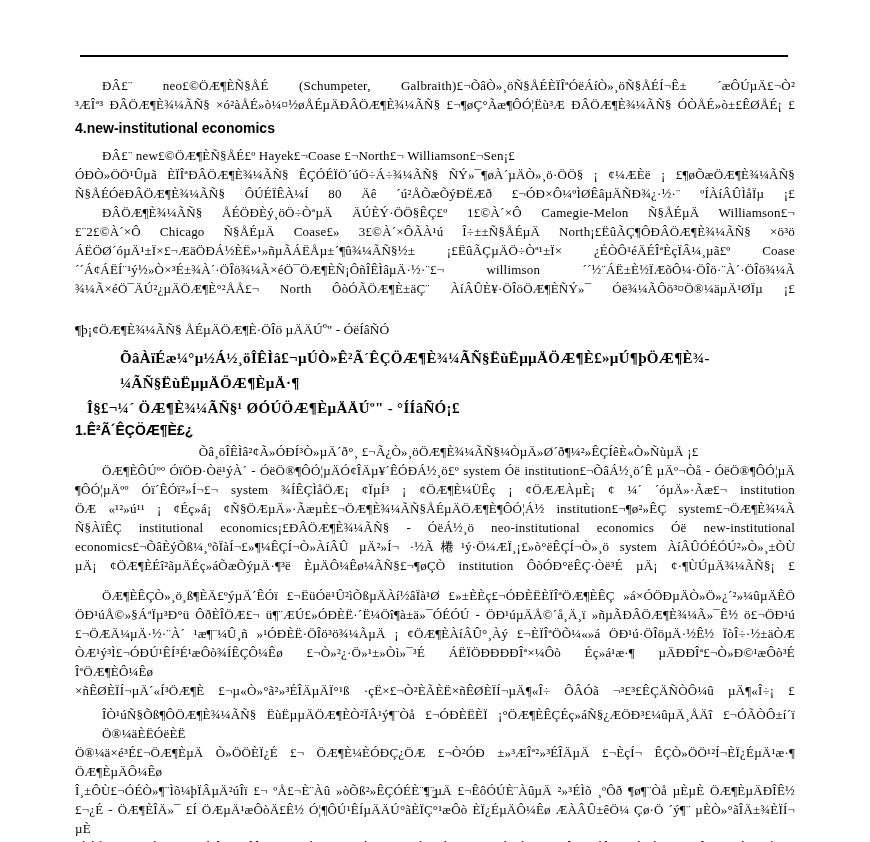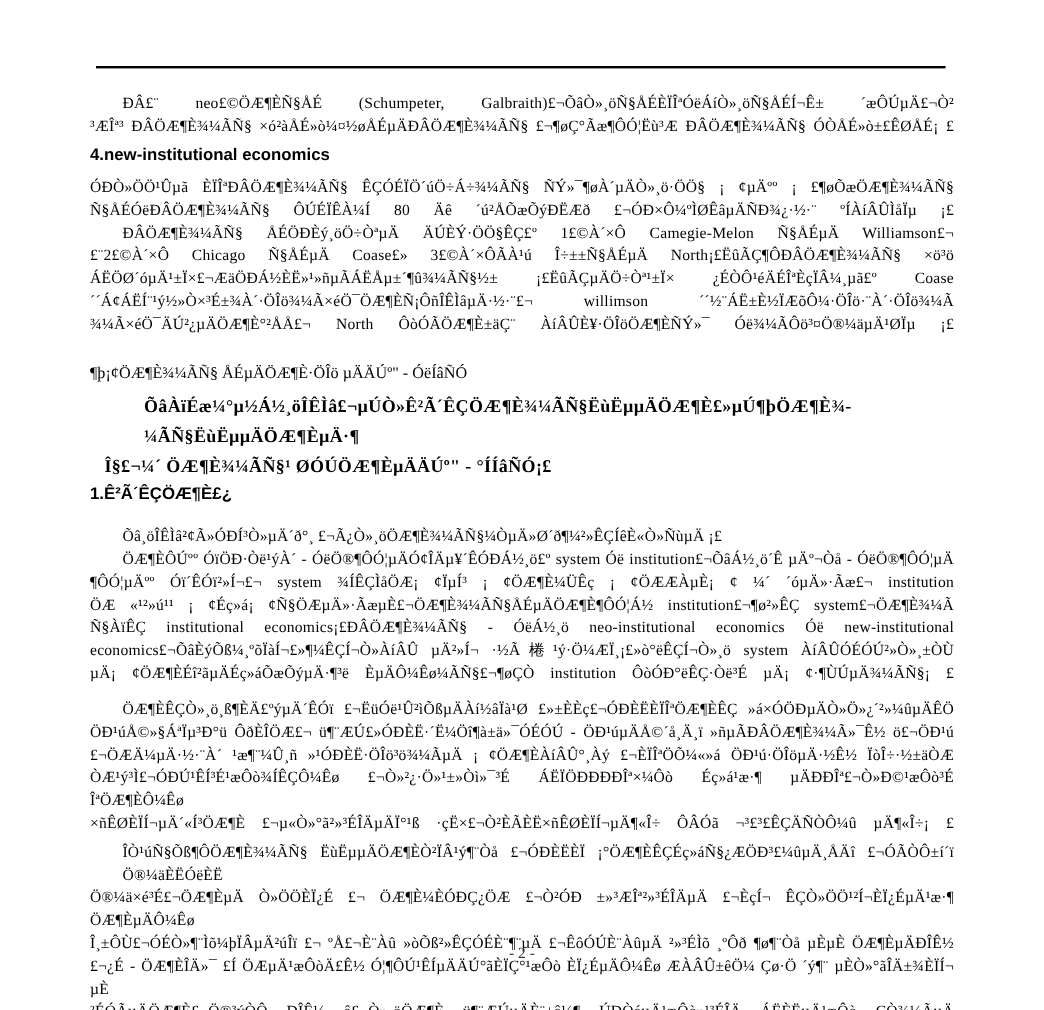--- a/index.html
+++ b/index.html
@@ -35,21 +35,21 @@
   .section-line{
     font-size:13.5px;line-height:19px;
     margin-top:22px;margin-bottom:0;
   }
   .bold-block{
     width:795px;margin-top:7px;
     font-weight:bold;font-size:15px;line-height:25px;margin-left:12px;
   }
   .bold-block .p-line{font-size:15px;line-height:25px;letter-spacing:0.3px;}
   .bold-block .ind{padding-left:33px;}
-  .mt2{margin-top:16px;}
+  .mt2{margin-top:2px;text-align:center;}
   .mt11{margin-top:11px;}
   .mt5{margin-top:5px;}
   .page-footer{
     position:absolute;left:0;top:786px;width:870px;
     text-align:center;
     font-size:13px;color:#333;
     font-family:"Liberation Serif", serif;
   }
 </style>
 </head>
@@ -60,21 +60,22 @@
 <div class="content">
 
   <div class="para">
     <div class="p-line j ind">ÐÂ£¨ neo£©ÖÆ¶ÈÑ§ÅÉ (Schumpeter, Galbraith)£¬ÕâÒ»¸öÑ§ÅÉÈÏÎªÓëÁíÒ»¸öÑ§ÅÉÍ¬Ê± ´æÔÚµÄ£¬Ò²</div>
     <div class="p-line j">³ÆÎª³ ÐÂÖÆ¶È¾­¼ÃÑ§ ×ó²àÅÉ»ò¼¤½øÅÉµÄÐÂÖÆ¶È¾­¼ÃÑ§ £¬¶øÇ°Ãæ¶ÔÓ¦Ëù³Æ ÐÂÖÆ¶È¾­¼ÃÑ§ ÓÒÅÉ»ò±£ÊØÅÉ¡ £</div>
   </div>
 
   <div class="h-sans h4">4.new-institutional economics</div>
 
   <div class="para">
-    <div class="p-line j">ÓÐÒ»ÖÖ¹Ûµã ÈÏÎªÐÂÖÆ¶È¾­¼ÃÑ§ ÊÇÓÉÏÖ´úÖ÷Á÷¾­¼ÃÑ§ ÑÝ»¯¶øÀ´µÄÒ»¸ö·ÖÖ§ ¡ ¢µÄºº ¡ £¶øÕæÖÆ¶È¾­¼ÃÑ§</div>
+    <div class="p-line ind">ÐÂ£¨ new£©ÖÆ¶ÈÑ§ÅÉ£º Hayek£¬Coase £¬North£¬ Williamson£¬Sen¡£</div>
+    <div class="p-line j">ÓÐÒ»ÖÖ¹Ûµã ÈÏÎªÐÂÖÆ¶È¾­¼ÃÑ§ ÊÇÓÉÏÖ´úÖ÷Á÷¾­¼ÃÑ§ ÑÝ»¯¶øÀ´µÄÒ»¸ö·ÖÖ§ ¡ ¢¼ÆÈë ¡ £¶øÕæÖÆ¶È¾­¼ÃÑ§</div>
     <div class="p-line j">Ñ§ÅÉÓëÐÂÖÆ¶È¾­¼ÃÑ§ ÔÚÉÏÊÀ¼Í 80 Äê ´ú²ÅÕæÕýÐËÆð £¬ÓÐ×Ô¼ºÌØÊâµÄÑÐ¾¿·½·¨ ºÍÀíÂÛÌåÏµ ¡£</div>
   </div>
 
   <div class="para">
     <div class="p-line j ind">ÐÂÖÆ¶È¾­¼ÃÑ§ ÅÉÖÐÈý¸öÖ÷ÒªµÄ ÄÚÈÝ·ÖÖ§ÊÇ£º      1£©À´×Ô Camegie-Melon Ñ§ÅÉµÄ Williamson£¬</div>
     <div class="p-line j">£¨2£©À´×Ô Chicago Ñ§ÅÉµÄ Coase£»  3£©À´×ÔÃÀ¹ú Î÷±±Ñ§ÅÉµÄ North¡£ËûÃÇ¶ÔÐÂÖÆ¶È¾­¼ÃÑ§ ×ö³ö</div>
     <div class="p-line j">ÁËÖØ´óµÄ¹±Ï×£¬ÆäÖÐÁ½ÈË»¹»ñµÃÁËÅµ±´¶û¾­¼ÃÑ§½± ¡£ËûÃÇµÄÖ÷Òª¹±Ï× ¿ÉÒÔ¹éÄÉÎªÈçÏÂ¼¸µã£º      Coase</div>
     <div class="p-line j">´´Á¢ÁËÍ¨¹ý½»Ò×³É±¾À´·ÖÎö¾­¼Ã×éÖ¯ÖÆ¶ÈÑ¡ÔñÎÊÌâµÄ·½·¨£¬  willimson  ´´½¨ÁË±È½ÏÆõÔ¼·ÖÎö·¨À´·ÖÎö¾­¼Ã</div>
     <div class="p-line j">¾­¼Ã×éÖ¯ÄÚ²¿µÄÖÆ¶È°²ÅÅ£¬ North ÔòÓÃÖÆ¶È±äÇ¨ ÀíÂÛÈ¥·ÖÎöÖÆ¶ÈÑÝ»¯ Óë¾­¼ÃÔö³¤Ö®¼äµÄ¹ØÏµ ¡£</div>
   </div>

